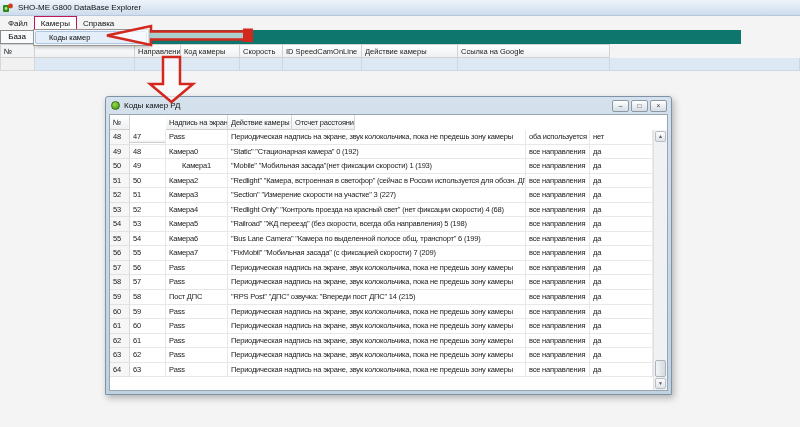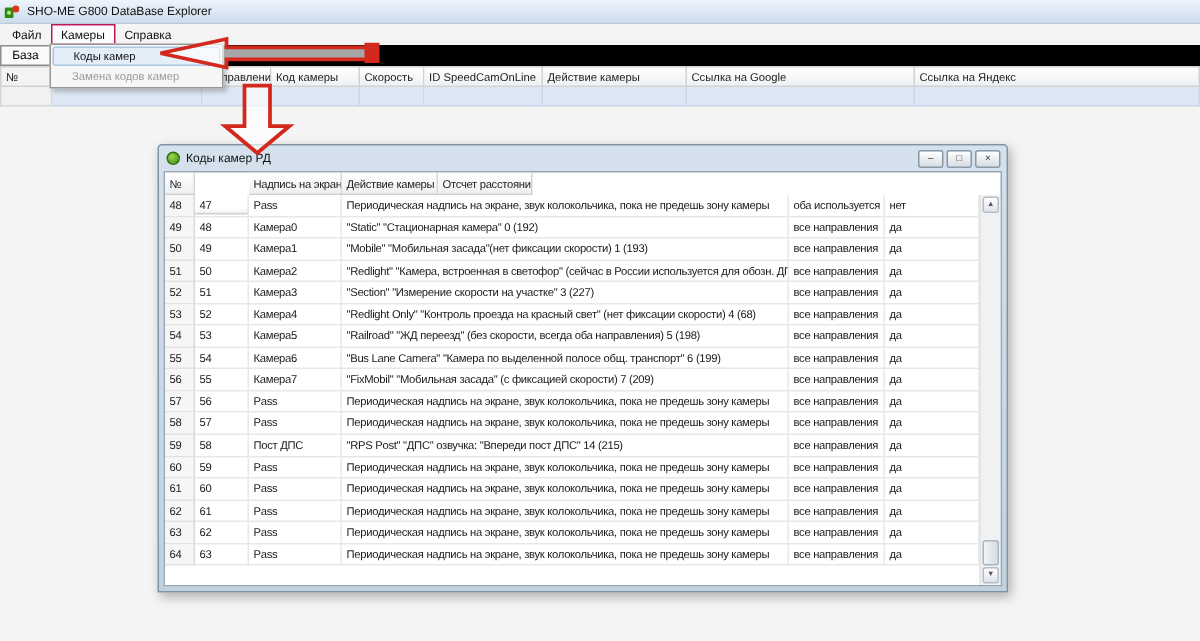--- a/index.html
+++ b/index.html
@@ -10,21 +10,21 @@
   }
   
   #titlebar{position:absolute;left:0;top:0;width:800px;height:16px;
     background:linear-gradient(#eef4fb,#cddcec);border-bottom:1px solid #b9c9db;
     display:flex;align-items:center;padding-left:3px;box-sizing:border-box;}
   #app-icon{width:10px;height:10px;margin-right:5px;flex:0 0 auto;}
   #title-text{font-size:8px;color:#111;white-space:nowrap;}
   #menubar{position:absolute;top:16px;left:2px;height:14px;display:flex;font-size:8px;}
   .menu-item{padding:0 6px;display:flex;align-items:center;color:#111;box-sizing:border-box;}
   .menu-item.active{background:#fdfdfd;border:1px solid #be185d;}
-  #tabstrip{position:absolute;top:30px;left:0;width:800px;height:14px;background:#000000;text-decoration:underline;}
+  #tabstrip{position:absolute;top:30px;left:0;width:741px;height:14px;background:#0f766e;text-decoration:underline;}
   .tab{position:absolute;left:0;top:0;width:34px;height:14px;background:#f9fafb;
     border:1px solid #8c8c8c;box-sizing:border-box;font-size:8px;text-align:center;line-height:12px;}
   
   #main-header{position:absolute;top:44px;left:0;height:14px;display:flex;}
   .mh-cell{box-sizing:border-box;border:1px solid #d2d2d2;border-left:none;
     background:linear-gradient(#ffffff,#eef0f2);font-size:7.5px;color:#222;
     padding:2px 3px 0 3px;white-space:nowrap;overflow:hidden;}
   .mh-cell:first-child{border-left:1px solid #d2d2d2;background:#f2f3f4;}
   #main-newrow{position:absolute;top:58px;left:0;height:13px;display:flex;}
   .nr-head{box-sizing:border-box;background:#f1f1f1;border:1px solid #d7d7d7;border-top:none;}
@@ -96,37 +96,35 @@
 
 <div id="main-header">
     <div class="mh-cell" style="width: 35px;">№</div>
     <div class="mh-cell" style="width: 100px;"></div>
     <div class="mh-cell" style="width: 46px;">Направление</div>
     <div class="mh-cell" style="width: 59px;">Код камеры</div>
     <div class="mh-cell" style="width: 43px;">Скорость</div>
     <div class="mh-cell" style="width: 79px;">ID SpeedCamOnLine</div>
     <div class="mh-cell" style="width: 96px;">Действие камеры</div>
     <div class="mh-cell" style="width: 152px;">Ссылка на Google</div>
-    <div class="mh-cell" style="width: 190px;">Ссылка на Яндекс</div>
   </div>
 <div id="main-newrow">
     <div class="nr-head" style="width: 35px;"></div>
     <div class="nr-cell" style="width: 100px;"></div>
     <div class="nr-cell" style="width: 46px;"></div>
     <div class="nr-cell" style="width: 59px;"></div>
     <div class="nr-cell" style="width: 43px;"></div>
     <div class="nr-cell" style="width: 79px;"></div>
     <div class="nr-cell" style="width: 96px;"></div>
     <div class="nr-cell" style="width: 152px;"></div>
     <div class="nr-cell" style="width: 190px;"></div>
   </div>
 
 <div id="camera-menu">
     <div class="cm-item hot">Коды камер</div>
-    <div class="cm-item disabled">Замена кодов камер</div>
   </div>
 
 <div id="child-window">
   <div class="cw-titlebar">
     <span class="cw-icon"></span>
     <span class="cw-title">Коды камер РД</span>
     <span class="cw-btn">–</span>
     <span class="cw-btn">□</span>
     <span class="cw-btn">×</span>
   </div>
@@ -151,21 +149,21 @@
           <div class="cg-cell cg-rowhead" style="width: 20px;">49</div>
           <div class="cg-cell" style="width: 36px;">48</div>
           <div class="cg-cell" style="width: 62px;">Камера0</div>
           <div class="cg-cell" style="width: 298px;">"Static" "Стационарная камера" 0 (192)</div>
           <div class="cg-cell" style="width: 64px;">все направления</div>
           <div class="cg-cell" style="width: 63px;">да</div>
         </div>
         <div class="cg-row">
           <div class="cg-cell cg-rowhead" style="width: 20px;">50</div>
           <div class="cg-cell" style="width: 36px;">49</div>
-          <div class="cg-cell" style="width: 62px;">Камера1</div>
+          <div class="cg-cell" style="width: 62px; text-align: center;">Камера1</div>
           <div class="cg-cell" style="width: 298px;">"Mobile" "Мобильная засада"(нет фиксации скорости) 1 (193)</div>
           <div class="cg-cell" style="width: 64px;">все направления</div>
           <div class="cg-cell" style="width: 63px;">да</div>
         </div>
         <div class="cg-row">
           <div class="cg-cell cg-rowhead" style="width: 20px;">51</div>
           <div class="cg-cell" style="width: 36px;">50</div>
           <div class="cg-cell" style="width: 62px;">Камера2</div>
           <div class="cg-cell" style="width: 298px;">"Redlight" "Камера, встроенная в светофор" (сейчас в России используется для обозн. ДПС) 2 (194)</div>
           <div class="cg-cell" style="width: 64px;">все направления</div>

